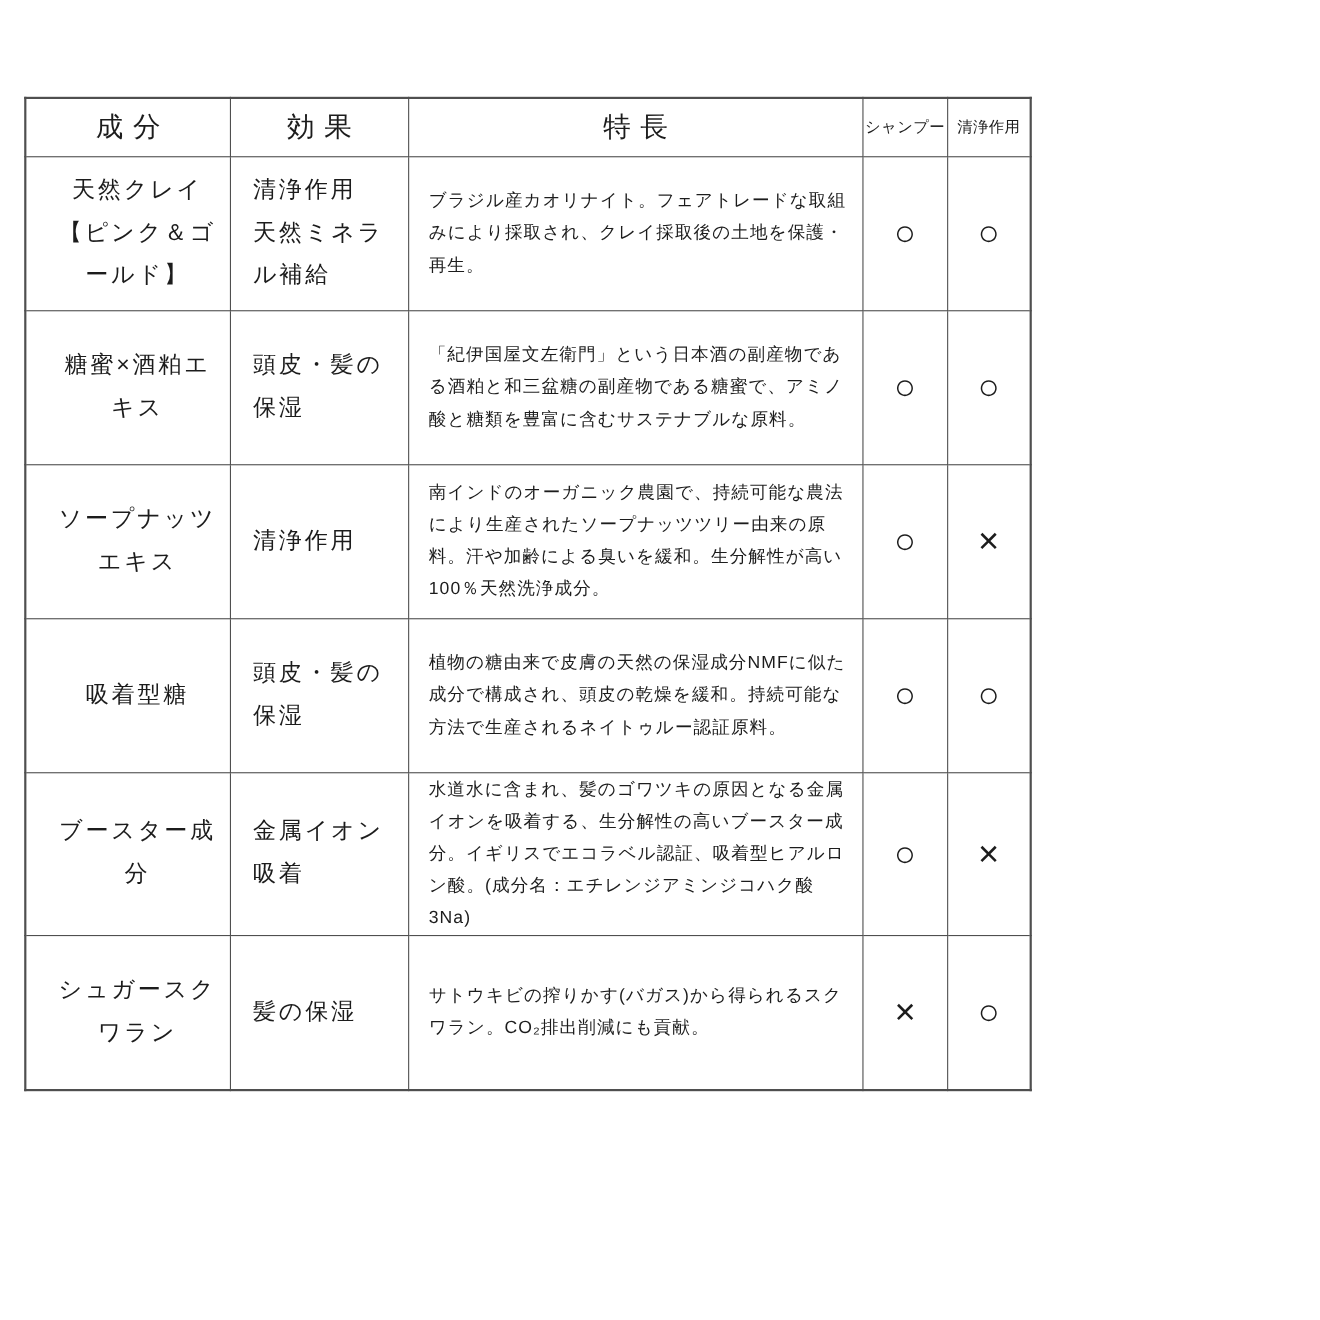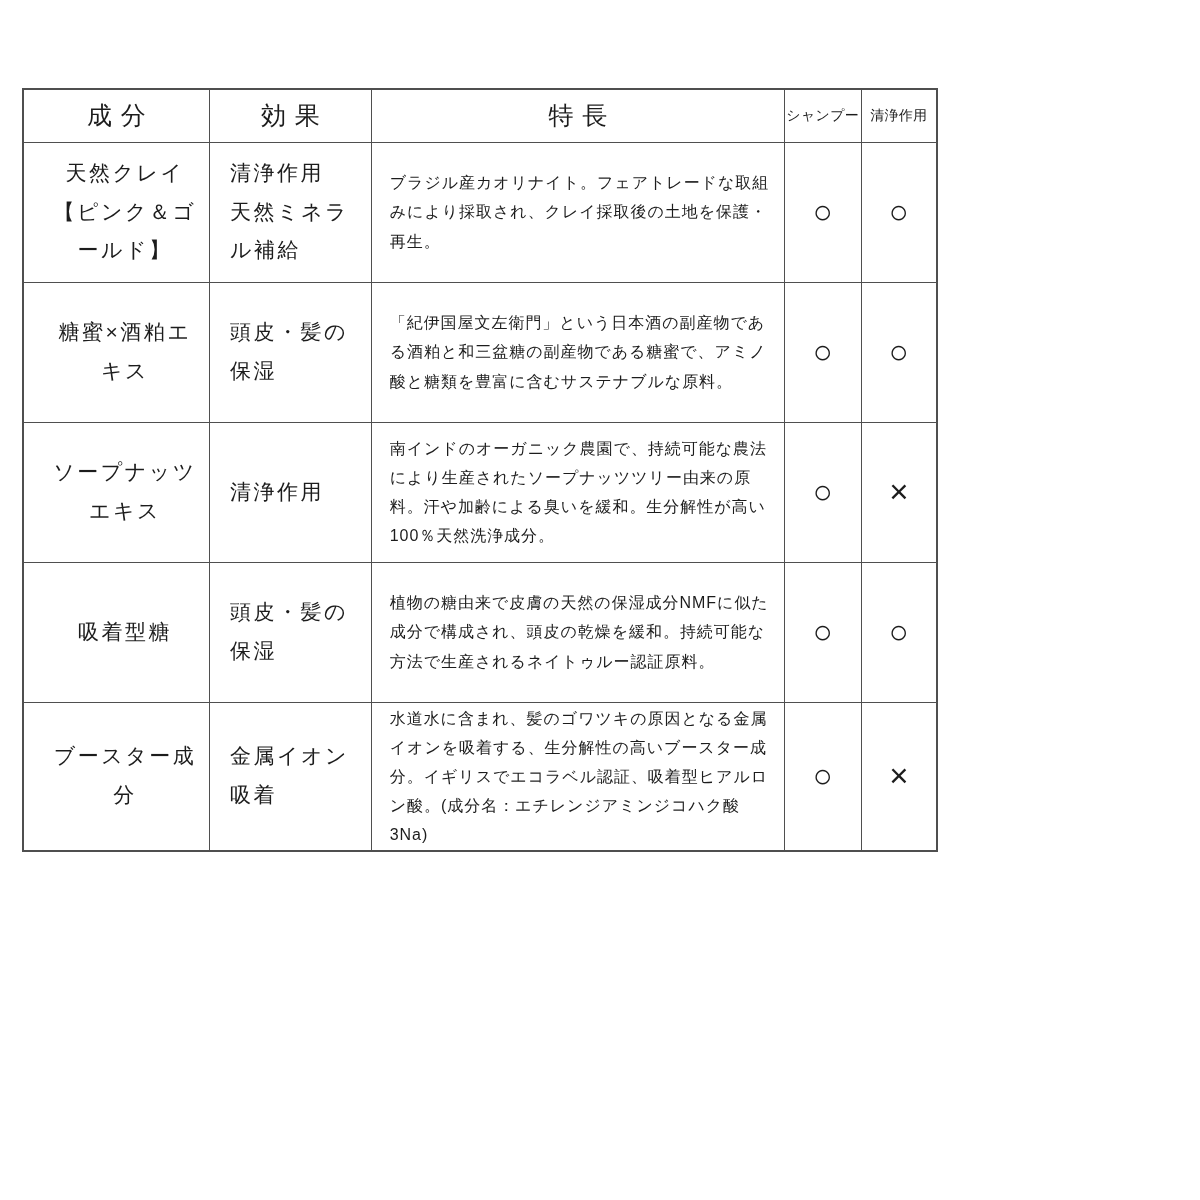--- a/index.html
+++ b/index.html
@@ -139,15 +139,22 @@
         <td class="cell-mark">○</td>
         <td class="cell-mark">○</td>
       </tr>
       <tr class="body-row">
         <td class="cell-ingredient">ブースター成分</td>
         <td class="cell-effect">金属イオン吸着</td>
         <td class="cell-feature">水道水に含まれ、髪のゴワツキの原因となる金属イオンを吸着する、生分解性の高いブースター成分。イギリスでエコラベル認証、吸着型ヒアルロン酸。(成分名：エチレンジアミンジコハク酸3Na)</td>
         <td class="cell-mark">○</td>
         <td class="cell-mark">×</td>
       </tr>
+      <tr class="body-row">
+        <td class="cell-ingredient">シュガースクワラン</td>
+        <td class="cell-effect">髪の保湿</td>
+        <td class="cell-feature">サトウキビの搾りかす(バガス)から得られるスクワラン。CO₂排出削減にも貢献。</td>
+        <td class="cell-mark">×</td>
+        <td class="cell-mark">○</td>
+      </tr>
     </tbody>
   </table>
 </div>
 
 </body></html>

